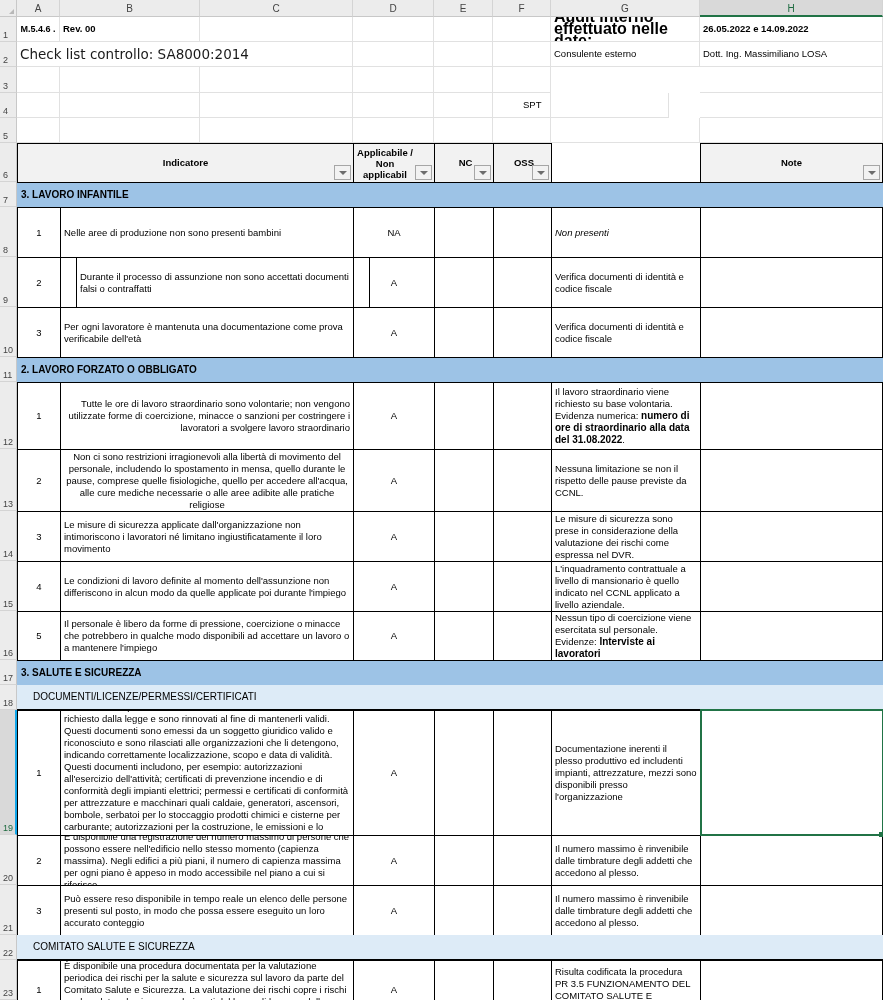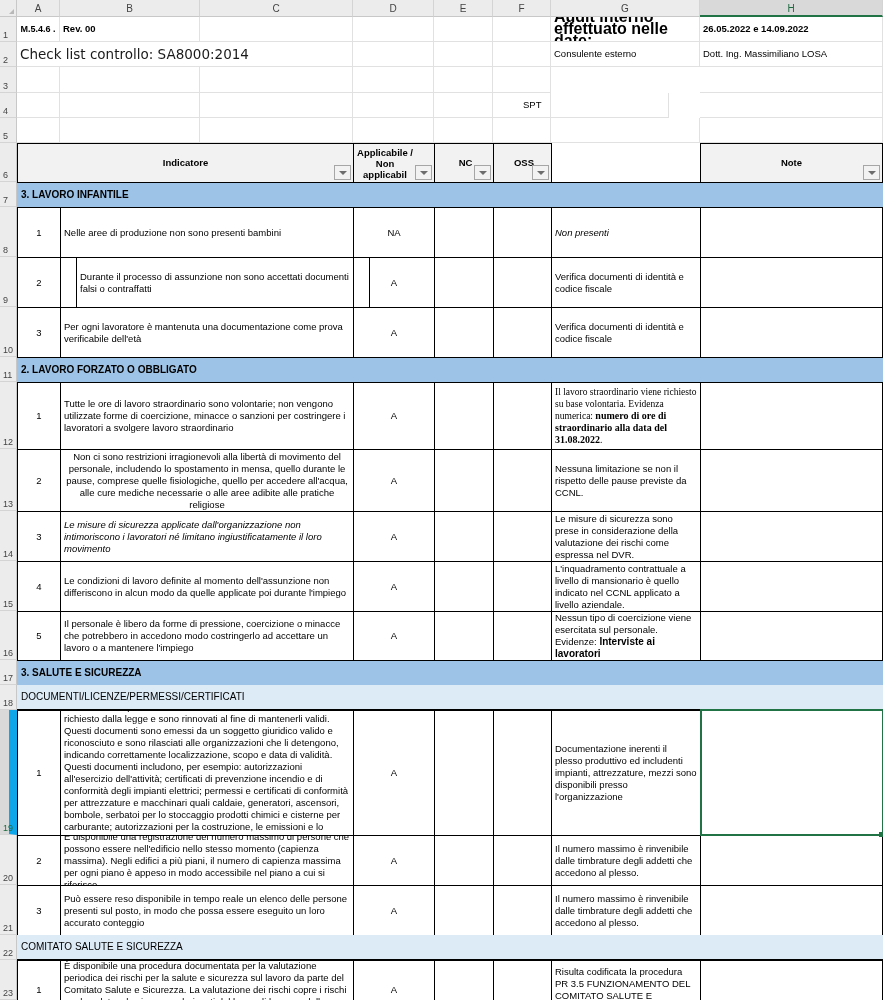--- a/index.html
+++ b/index.html
@@ -13,32 +13,32 @@
   .colhdr.sel { background:#d9d9d9; color:#1e6b40; border-bottom:2px solid #217346; }
   .corner { position:absolute; left:0; top:0; width:17px; height:17px; background:#ececec;
             border-right:1px solid #c8c8c8; border-bottom:1px solid #c8c8c8; box-sizing:border-box; }
   .corner::after { content:""; position:absolute; right:2px; bottom:2px; width:0; height:0;
             border-left:5px solid transparent; border-bottom:5px solid #b8b8b8; }
   
   .rowhdr { position:absolute; left:0; width:17px; background:#ececec;
             border-bottom:1px solid #d4d4d4; border-right:1px solid #c8c8c8; box-sizing:border-box;
             font-size:9px; color:#444; }
   .rowhdr span { position:absolute; left:3px; bottom:1px; }
-  .rowhdr.sel { background:#d9d9d9; color:#1e6b40; border-right:8px solid #0ea5e9; }
+  .rowhdr.sel { background:#d9d9d9; color:#1e6b40; border-right:2px solid #0ea5e9; }
   
   .cell { position:absolute; box-sizing:border-box; overflow:hidden; padding:1px 3px; line-height:12px; }
   .grid { border-right:1px solid #e1e1e1; border-bottom:1px solid #e1e1e1; }
   .b { border:1px solid #000; }
   .bold { font-weight:bold; }
   .center { text-align:center; }
   .vcenter { display:flex; align-items:center; }
   .vcenter.center { justify-content:center; }
   .section { background:#9dc3e6; font-weight:bold; font-size:10px; padding-left:4px;
              display:flex; align-items:center; border-top:1px solid #000; border-bottom:1px solid #000; }
-  .subsection { background:#ddebf7; font-size:10px; padding-left:4px; display:flex; align-items:center;
+  .subsection { background:#ddebf7; font-size:10px; padding-left:16px; display:flex; align-items:center;
              border-bottom:1px solid #000; }
   .hdrcell { background:#f2f2f2; font-weight:bold; text-align:center; border:1px solid #000;
              display:flex; align-items:center; justify-content:center; font-size:9.5px; }
   .filter { position:absolute; right:2px; bottom:2px; width:17px; height:15px; background:#f2f2f2;
             border:1px solid #a6a6a6; box-sizing:border-box; }
   .filter::after { content:""; position:absolute; left:4px; top:5px; width:0; height:0;
             border-left:4px solid transparent; border-right:4px solid transparent; border-top:4px solid #6d6d6d; }
   .selbox { position:absolute; border:2px solid #217346; box-sizing:border-box; pointer-events:none; }
   .selhandle { position:absolute; width:5px; height:5px; background:#217346; }
   .title { font-size:13.5px; font-family:"DejaVu Sans", sans-serif; color:#1a1a1a; }
@@ -225,43 +225,43 @@
         <div class="cell b" style="left:434px;top:307px;width:60px;height:51px;"></div>
         <div class="cell b" style="left:493px;top:307px;width:59px;height:51px;"></div>
         <div class="cell b vcenter" style="left:551px;top:307px;width:150px;height:51px;">
           <div><span>Verifica documenti di identità e codice fiscale</span></div>
         </div>
         <div class="cell b" style="left:700px;top:307px;width:183px;height:51px;"></div>
       </div>
       <div class="cell section" style="left:17px;top:357px;width:866px;height:26px">2. LAVORO FORZATO O OBBLIGATO</div>
       <div>
         <div class="cell b center vcenter" style="left:17px;top:382px;width:44px;height:68px;">1</div>
-        <div class="cell b vcenter" style="left:60px;top:382px;width:294px;height:68px;">Tutte le ore di lavoro straordinario sono volontarie; non vengono utilizzate forme di coercizione, minacce o sanzioni per costringere i lavoratori a svolgere lavoro straordinario</div>
+        <div class="cell b vcenter" style="left:60px;top:382px;width:294px;height:68px;text-align:right;">Tutte le ore di lavoro straordinario sono volontarie; non vengono utilizzate forme di coercizione, minacce o sanzioni per costringere i lavoratori a svolgere lavoro straordinario</div>
         <div class="cell b center vcenter" style="left:353px;top:382px;width:82px;height:68px;">A</div>
         <div class="cell b" style="left:434px;top:382px;width:60px;height:68px;"></div>
         <div class="cell b" style="left:493px;top:382px;width:59px;height:68px;"></div>
-        <div class="cell b vcenter" style="left:551px;top:382px;width:150px;height:68px;font-family:Liberation Serif, serif;">
+        <div class="cell b vcenter" style="left:551px;top:382px;width:150px;height:68px;">
           <div><span>Il lavoro straordinario viene richiesto su base volontaria. Evidenza numerica: </span><span class="bold" style="font-size:10px">numero di ore di straordinario alla data del 31.08.2022</span><span>.</span></div>
         </div>
         <div class="cell b" style="left:700px;top:382px;width:183px;height:68px;"></div>
       </div>
       <div>
         <div class="cell b center vcenter" style="left:17px;top:449px;width:44px;height:63px;">2</div>
         <div class="cell b vcenter" style="left:60px;top:449px;width:294px;height:63px;text-align:center;">Non ci sono restrizioni irragionevoli alla libertà di movimento del personale, includendo lo spostamento in mensa, quello durante le pause, comprese quelle fisiologiche, quello per accedere all'acqua, alle cure mediche necessarie o alle aree adibite alle pratiche religiose</div>
         <div class="cell b center vcenter" style="left:353px;top:449px;width:82px;height:63px;">A</div>
         <div class="cell b" style="left:434px;top:449px;width:60px;height:63px;"></div>
         <div class="cell b" style="left:493px;top:449px;width:59px;height:63px;"></div>
         <div class="cell b vcenter" style="left:551px;top:449px;width:150px;height:63px;">
           <div><span>Nessuna limitazione se non il rispetto delle pause previste da CCNL.</span></div>
         </div>
         <div class="cell b" style="left:700px;top:449px;width:183px;height:63px;"></div>
       </div>
       <div>
         <div class="cell b center vcenter" style="left:17px;top:511px;width:44px;height:51px;">3</div>
-        <div class="cell b vcenter" style="left:60px;top:511px;width:294px;height:51px;font-style:italic;">Le misure di sicurezza applicate dall'organizzazione non intimoriscono i lavoratori né limitano ingiustificatamente il loro movimento</div>
+        <div class="cell b vcenter" style="left:60px;top:511px;width:294px;height:51px;">Le misure di sicurezza applicate dall'organizzazione non intimoriscono i lavoratori né limitano ingiustificatamente il loro movimento</div>
         <div class="cell b center vcenter" style="left:353px;top:511px;width:82px;height:51px;">A</div>
         <div class="cell b" style="left:434px;top:511px;width:60px;height:51px;"></div>
         <div class="cell b" style="left:493px;top:511px;width:59px;height:51px;"></div>
         <div class="cell b vcenter" style="left:551px;top:511px;width:150px;height:51px;">
           <div><span>Le misure di sicurezza sono prese in considerazione della valutazione dei rischi come espressa nel DVR.</span></div>
         </div>
         <div class="cell b" style="left:700px;top:511px;width:183px;height:51px;"></div>
       </div>
       <div>
         <div class="cell b center vcenter" style="left:17px;top:561px;width:44px;height:51px;">4</div>
@@ -269,21 +269,21 @@
         <div class="cell b center vcenter" style="left:353px;top:561px;width:82px;height:51px;">A</div>
         <div class="cell b" style="left:434px;top:561px;width:60px;height:51px;"></div>
         <div class="cell b" style="left:493px;top:561px;width:59px;height:51px;"></div>
         <div class="cell b vcenter" style="left:551px;top:561px;width:150px;height:51px;">
           <div><span>L'inquadramento contrattuale a livello di mansionario è quello indicato nel CCNL applicato a livello aziendale.</span></div>
         </div>
         <div class="cell b" style="left:700px;top:561px;width:183px;height:51px;"></div>
       </div>
       <div>
         <div class="cell b center vcenter" style="left:17px;top:611px;width:44px;height:50px;">5</div>
-        <div class="cell b vcenter" style="left:60px;top:611px;width:294px;height:50px;">Il personale è libero da forme di pressione, coercizione o minacce che potrebbero in accedono modo costringerlo ad accettare un lavoro o a mantenere l'impiego</div>
+        <div class="cell b vcenter" style="left:60px;top:611px;width:294px;height:50px;">Il personale è libero da forme di pressione, coercizione o minacce che potrebbero in qualche modo disponibili ad accettare un lavoro o a mantenere l'impiego</div>
         <div class="cell b center vcenter" style="left:353px;top:611px;width:82px;height:50px;">A</div>
         <div class="cell b" style="left:434px;top:611px;width:60px;height:50px;"></div>
         <div class="cell b" style="left:493px;top:611px;width:59px;height:50px;"></div>
         <div class="cell b vcenter" style="left:551px;top:611px;width:150px;height:50px;">
           <div><span>Nessun tipo di coercizione viene esercitata sul personale. Evidenze: </span><span class="bold" style="font-size:10px">Interviste ai lavoratori</span><span></span></div>
         </div>
         <div class="cell b" style="left:700px;top:611px;width:183px;height:50px;"></div>
       </div>
       <div class="cell section" style="left:17px;top:660px;width:866px;height:26px">3. SALUTE E SICUREZZA</div>
       <div class="cell subsection" style="left:17px;top:685px;width:866px;height:25px">DOCUMENTI/LICENZE/PERMESSI/CERTIFICATI</div>

